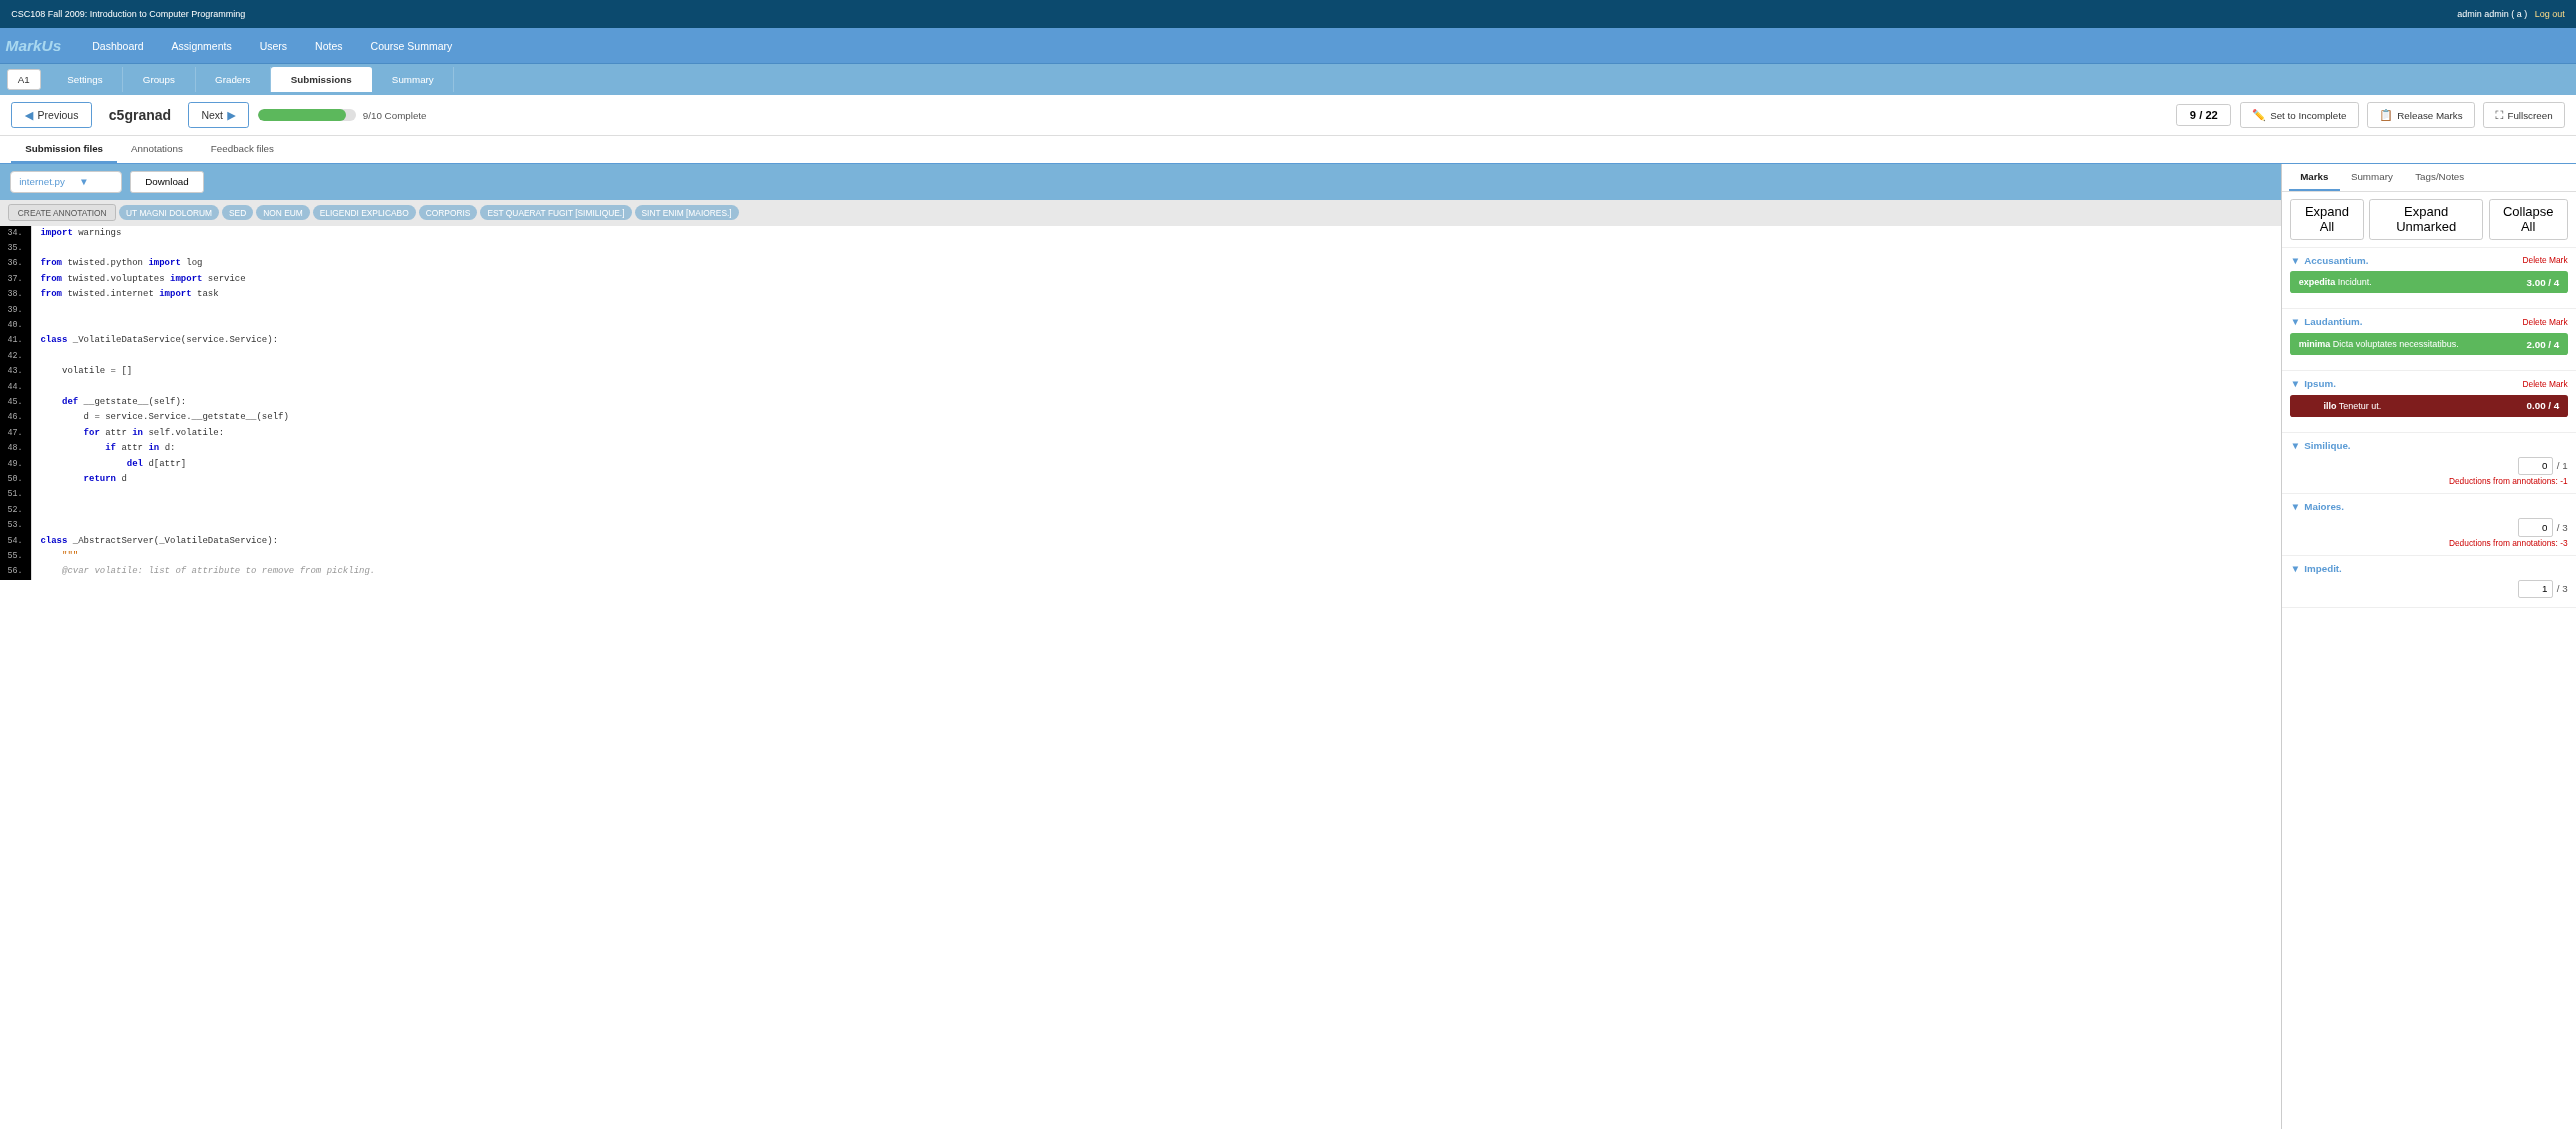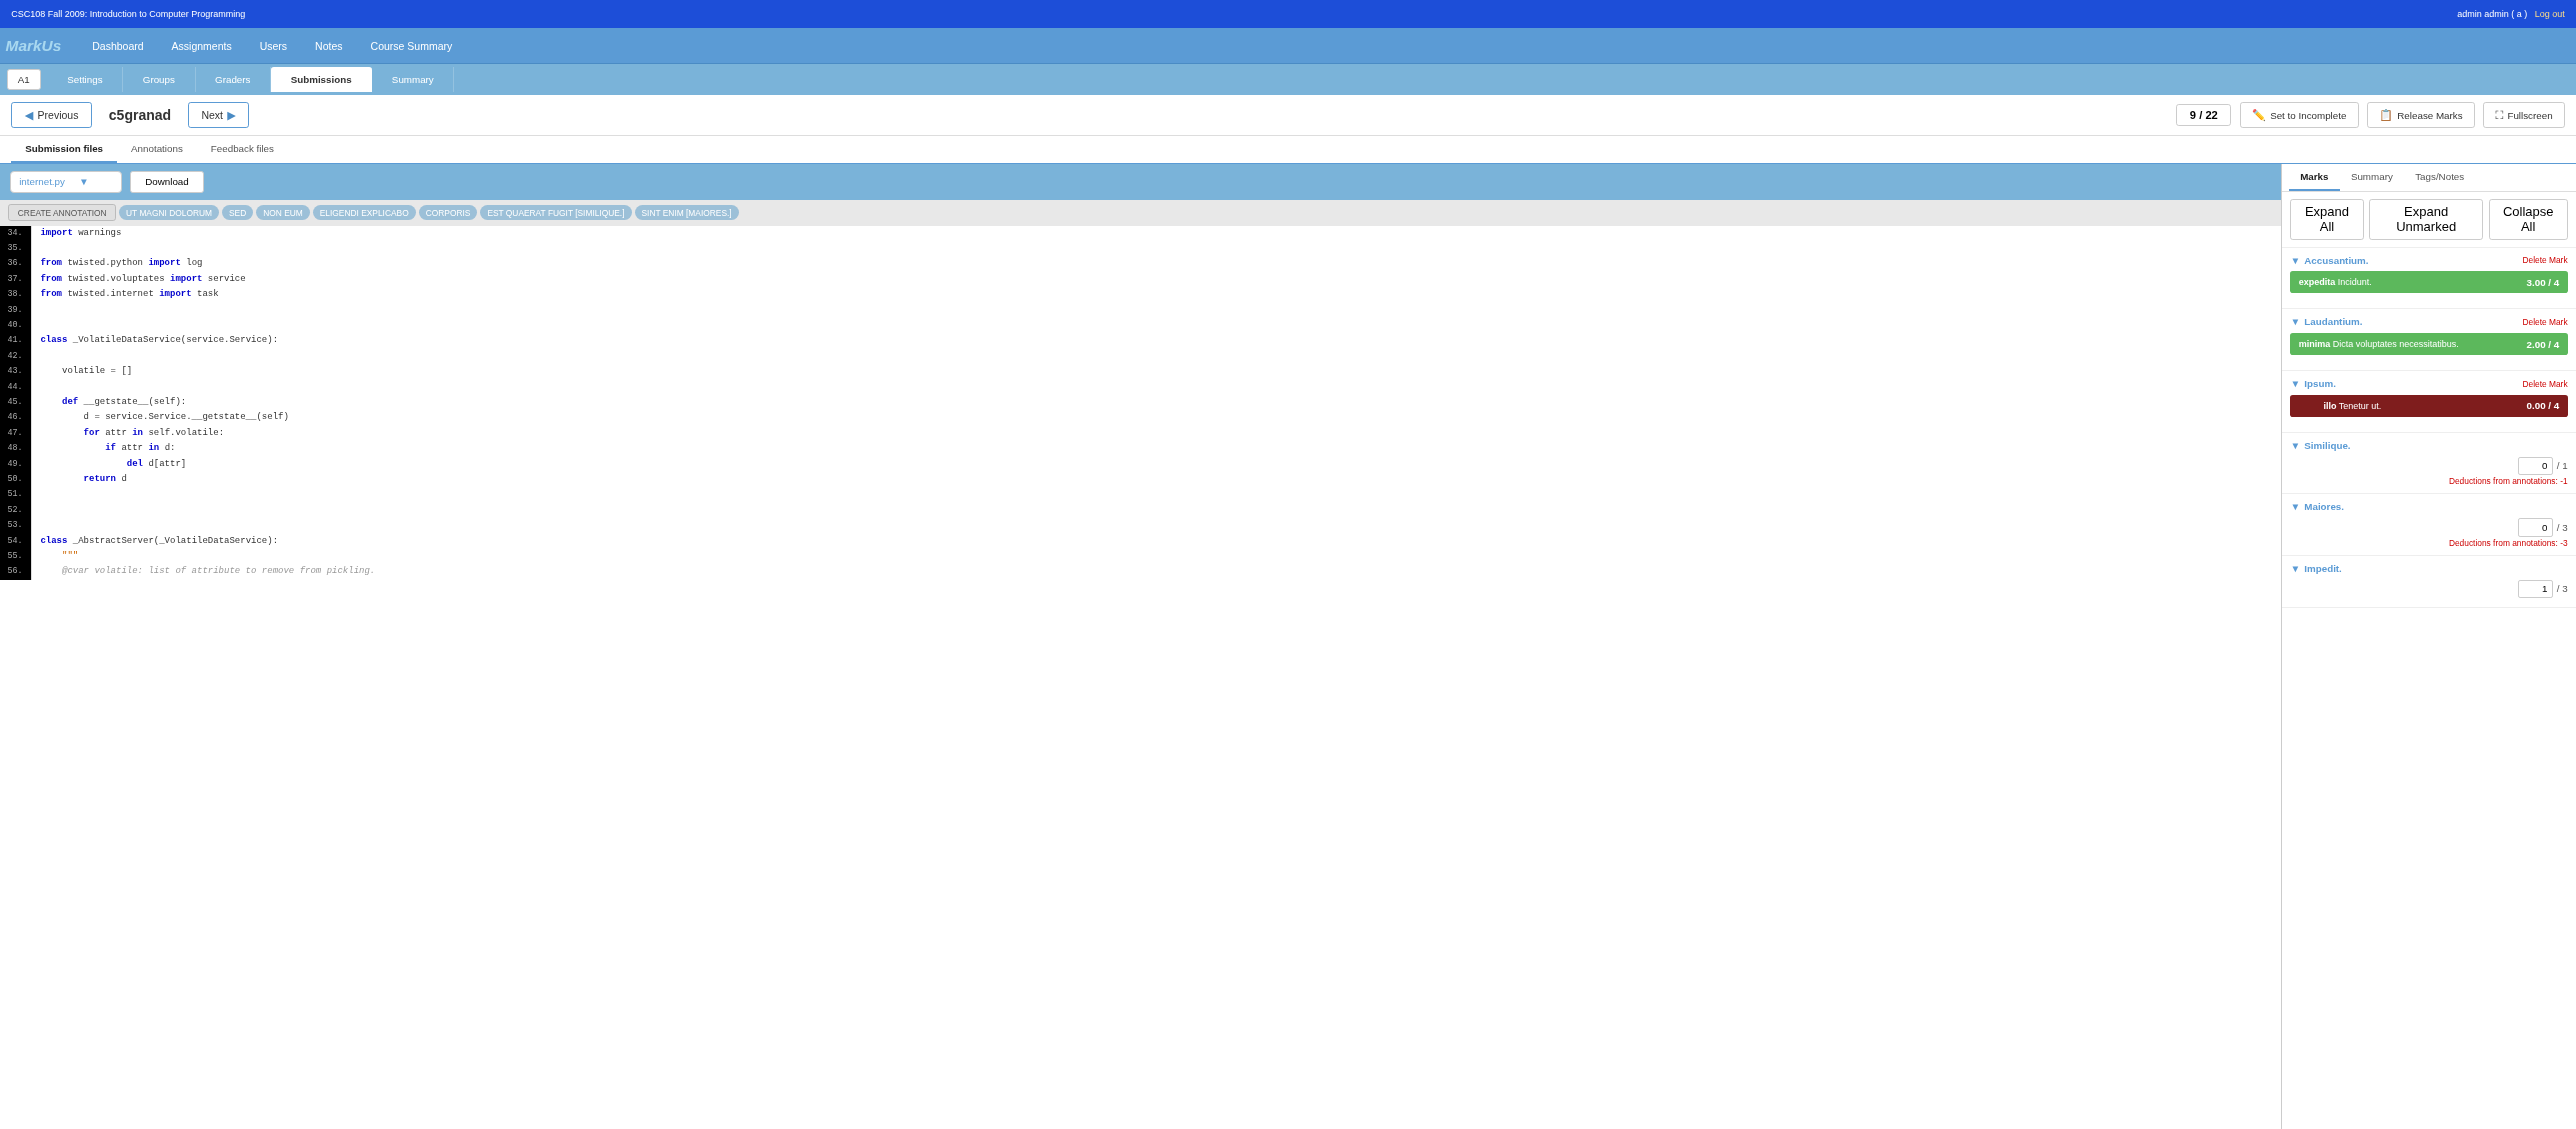--- a/index.html
+++ b/index.html
@@ -1,20 +1,20 @@
 <!DOCTYPE html>
 <html style="font-size:11.2px"><head>
   <meta charset="utf-8">
   <style>
     * { box-sizing: border-box; margin: 0; padding: 0; }
     body { font-family: Arial, sans-serif; font-size: 9.8px; background: #f0f0f0; }
 
     
     #top-bar {
-      background: #1d4ed8;
+      background: #0c4a6e;
       display: flex;
       align-items: center;
       justify-content: space-between;
       padding: 0 11.2px;
       height: 28px;
     }
     #top-bar .course-title {
       color: white;
       font-size: 9px;
     }
@@ -418,20 +418,26 @@
 <div id="toolbar">
   <button class="btn-prev">
     <span class="arrow">◀</span>
     <span>Previous</span>
   </button>
   <span class="student-name">c5granad</span>
   <button class="btn-next">
     <span>Next</span>
     <span class="arrow">▶</span>
   </button>
+  <div class="progress-area">
+    <div class="progress-bar-outer">
+      <div class="progress-bar-inner" style="width: 90%;"></div>
+    </div>
+    <span class="progress-text">9/10 Complete</span>
+  </div>
   <div class="page-counter">9 / 22</div>
   <button class="btn-set-incomplete">
     <span class="btn-icon">✏️</span>
     <span>Set to Incomplete</span>
   </button>
   <button class="btn-release-marks">
     <span class="btn-icon">📋</span>
     <span>Release Marks</span>
   </button>
   <button class="btn-fullscreen">

